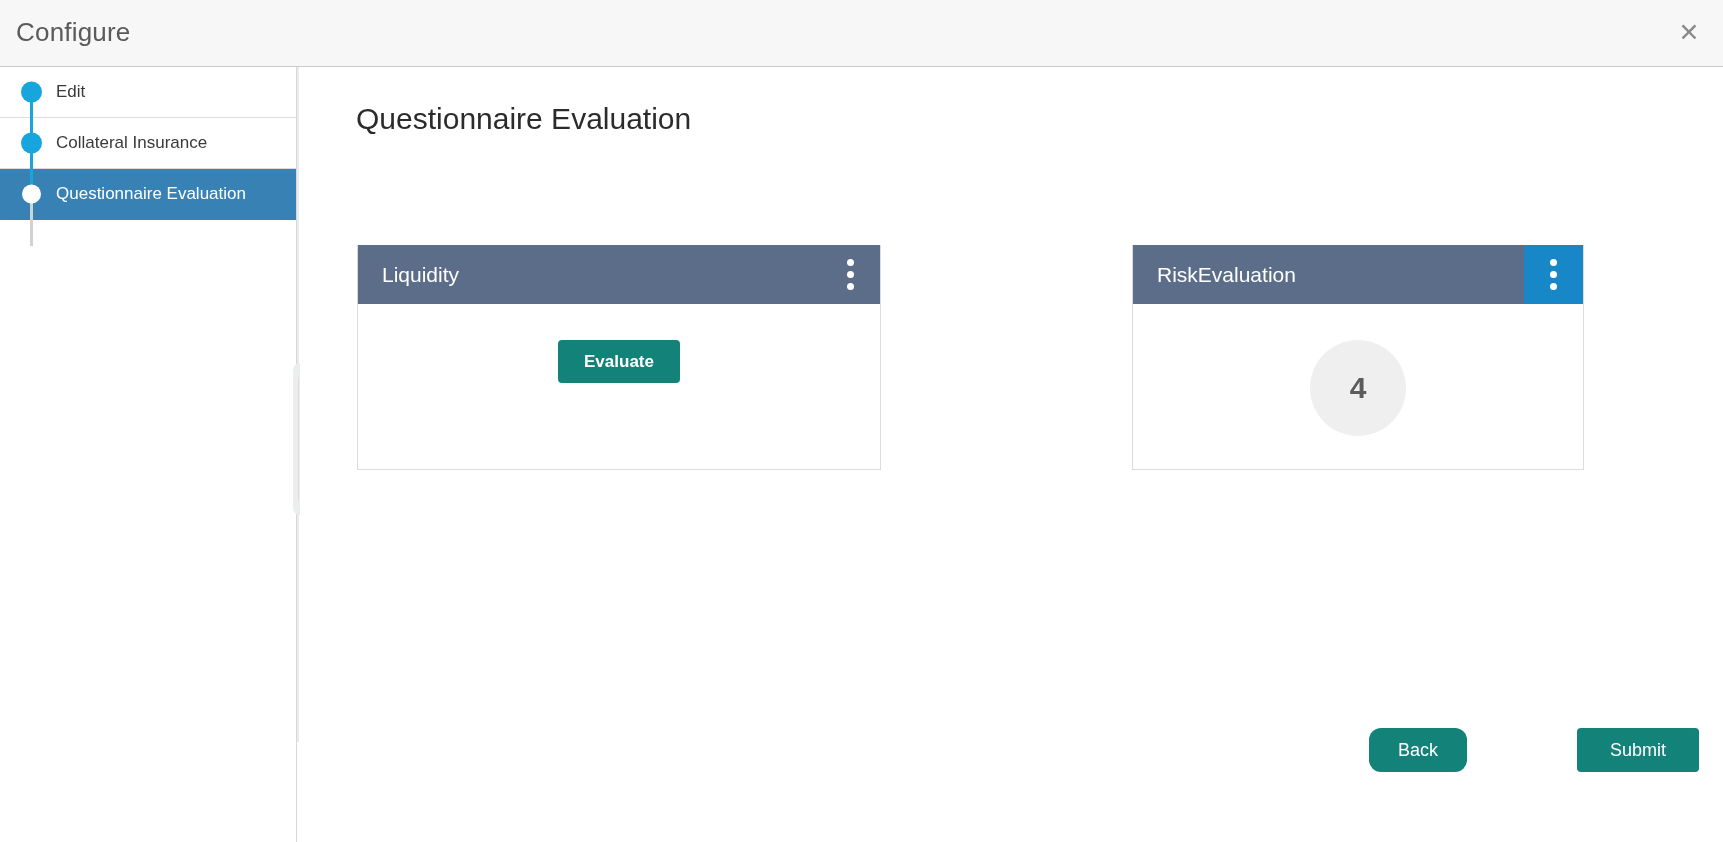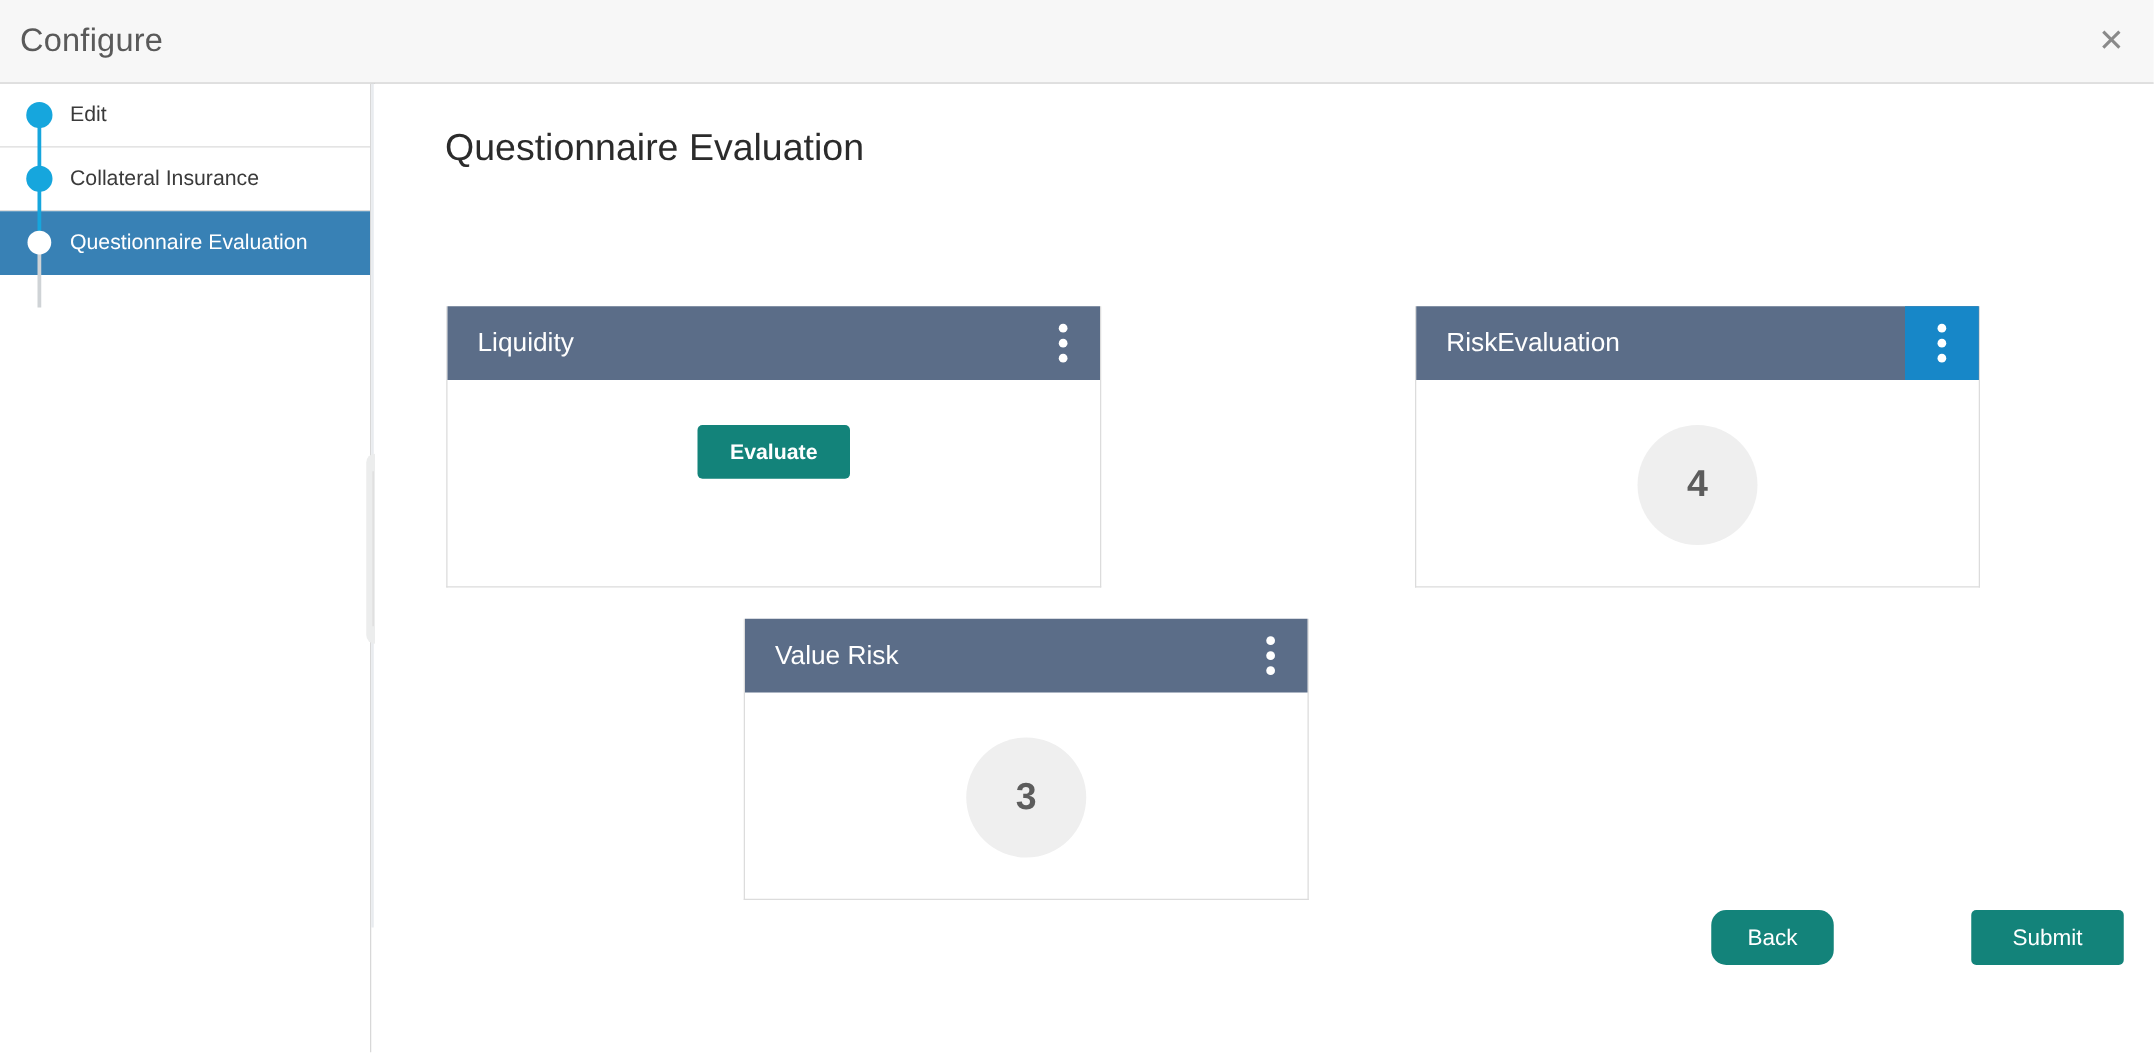--- a/index.html
+++ b/index.html
@@ -318,32 +318,19 @@
           <span></span>
           <span></span>
           <span></span>
         </div>
       </div>
       <div class="card-body">
         <div class="score-circle">4</div>
       </div>
     </div>
 
-    <div class="card" id="card-valuerisk">
-      <div class="card-header">
-        <span class="card-title">Value Risk</span>
-        <div class="kebab">
-          <span></span>
-          <span></span>
-          <span></span>
-        </div>
-      </div>
-      <div class="card-body">
-        <div class="score-circle">3</div>
-      </div>
-    </div>
   </div>
 
 
   <button class="footer-btn" id="btn-back">Back</button>
   <button class="footer-btn" id="btn-submit">Submit</button>
 
 </div>
 
 </body></html>

